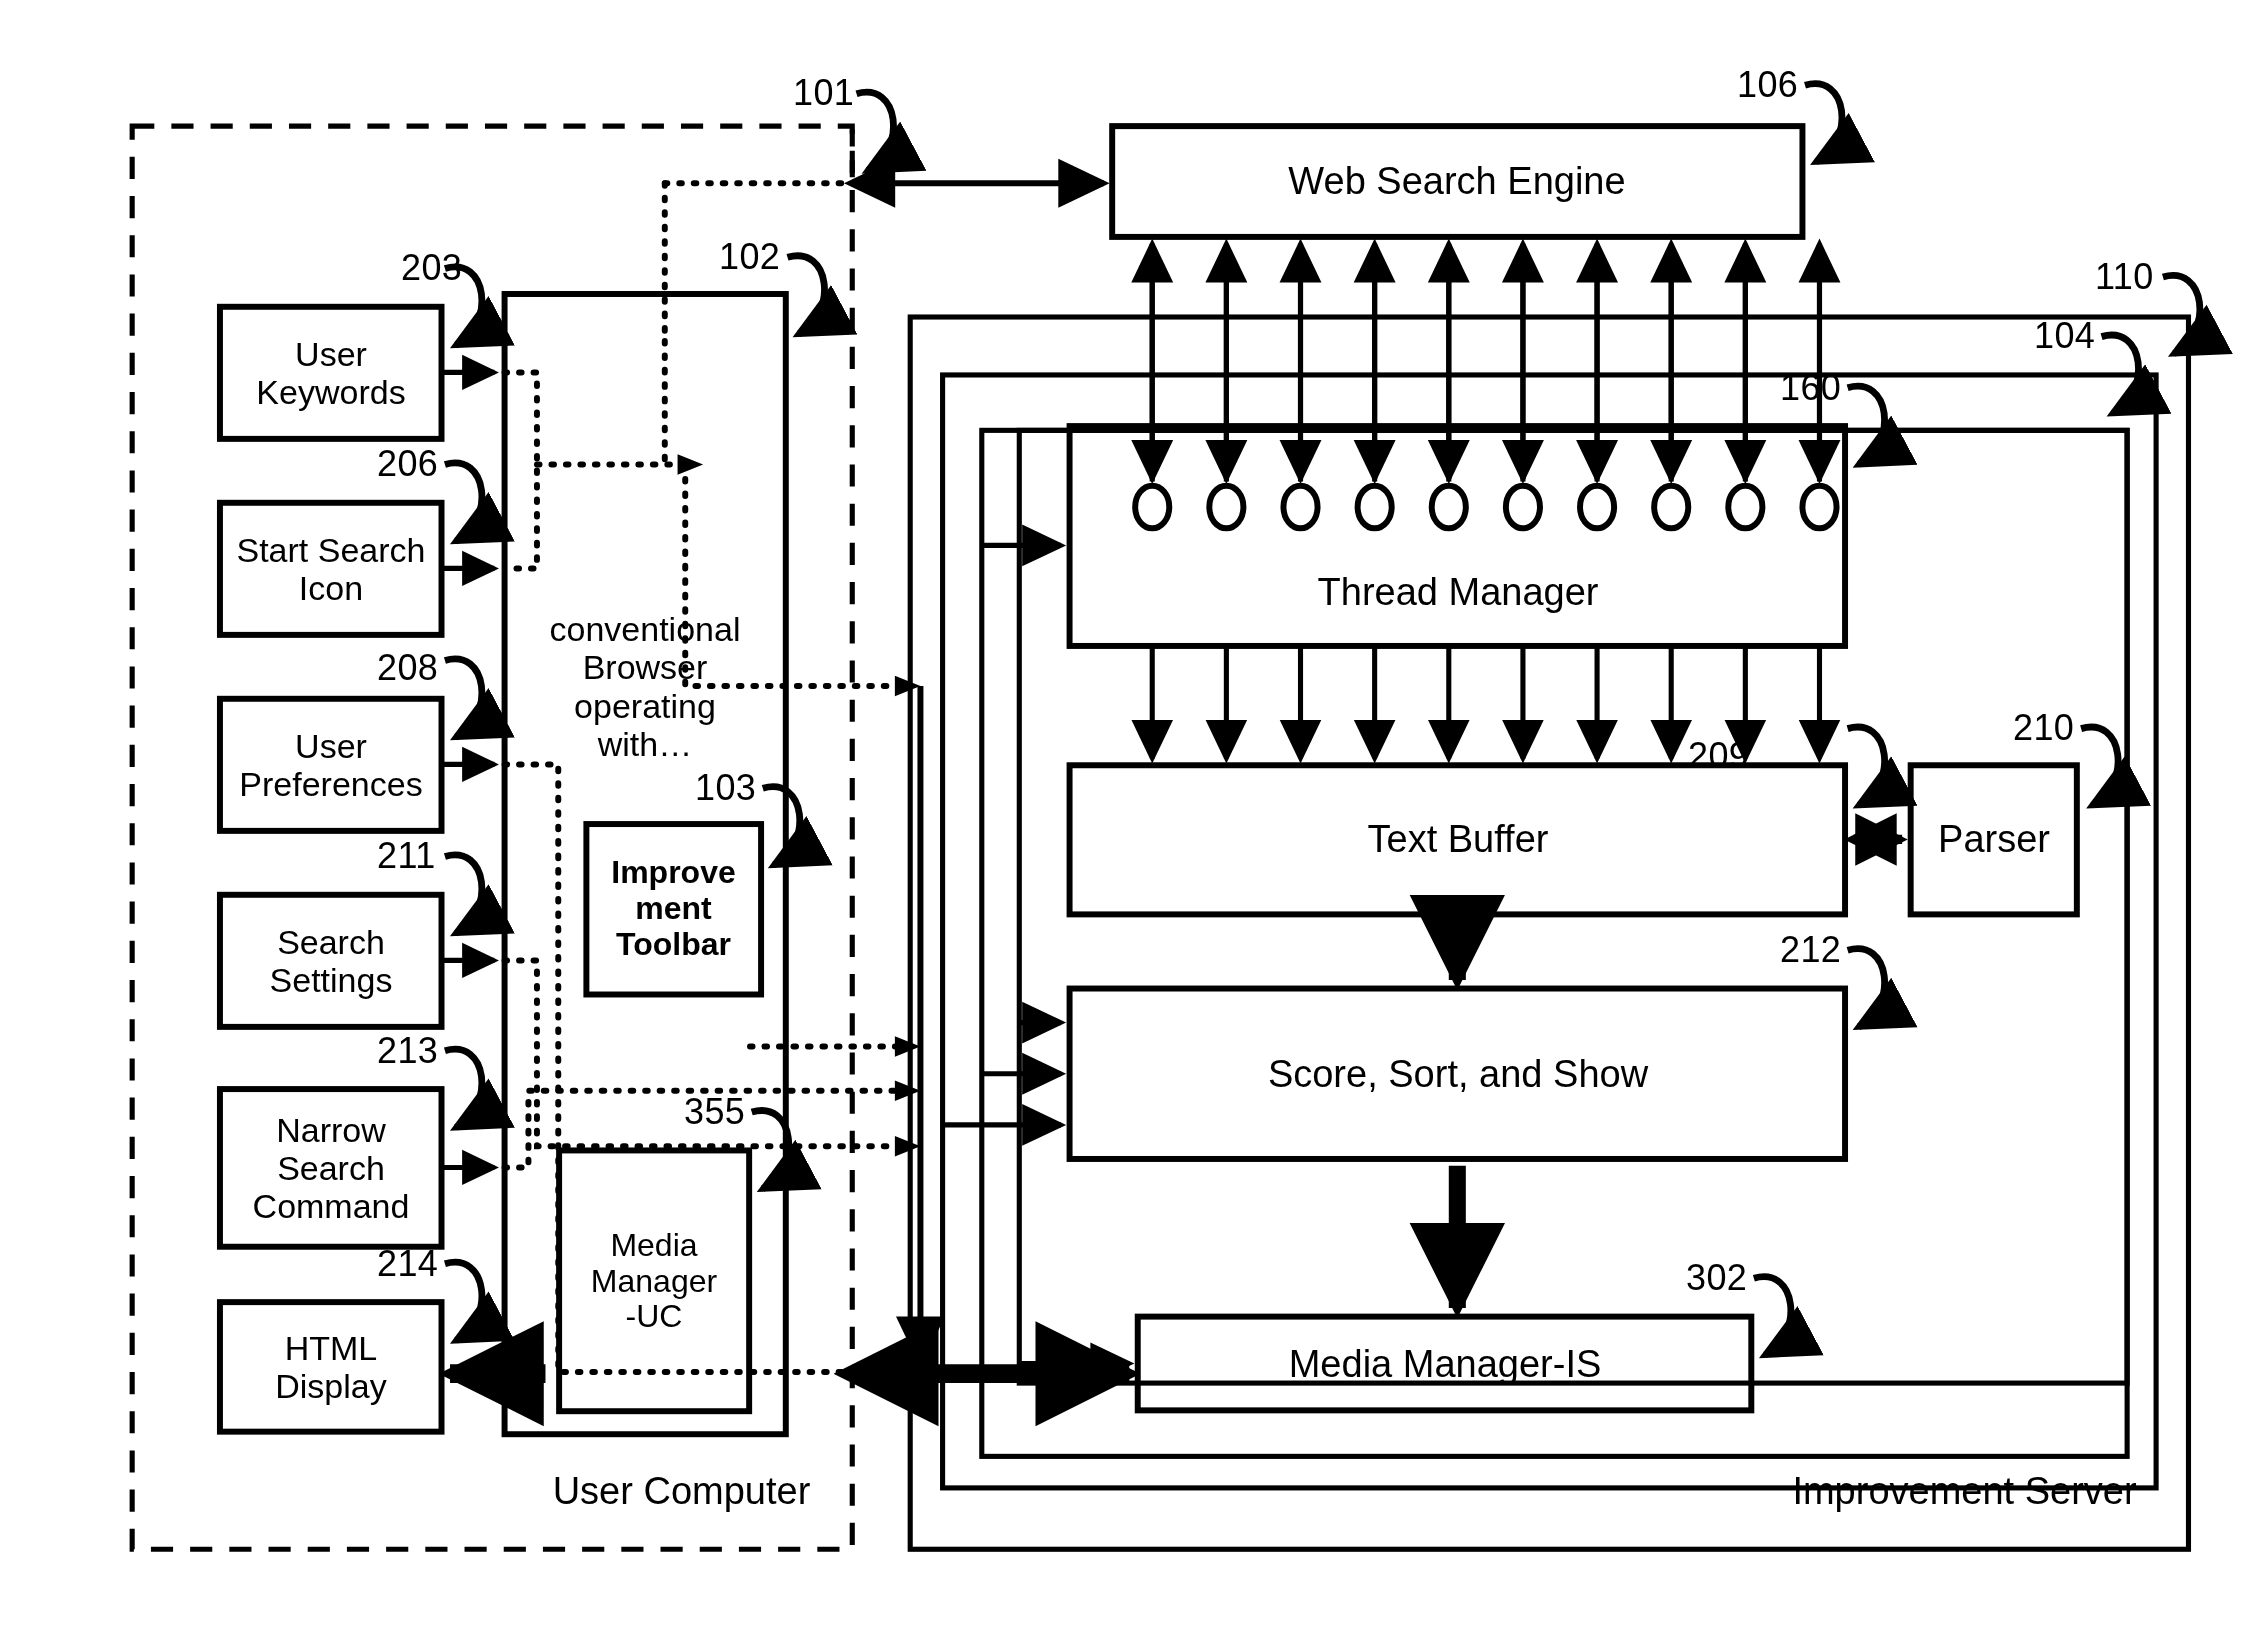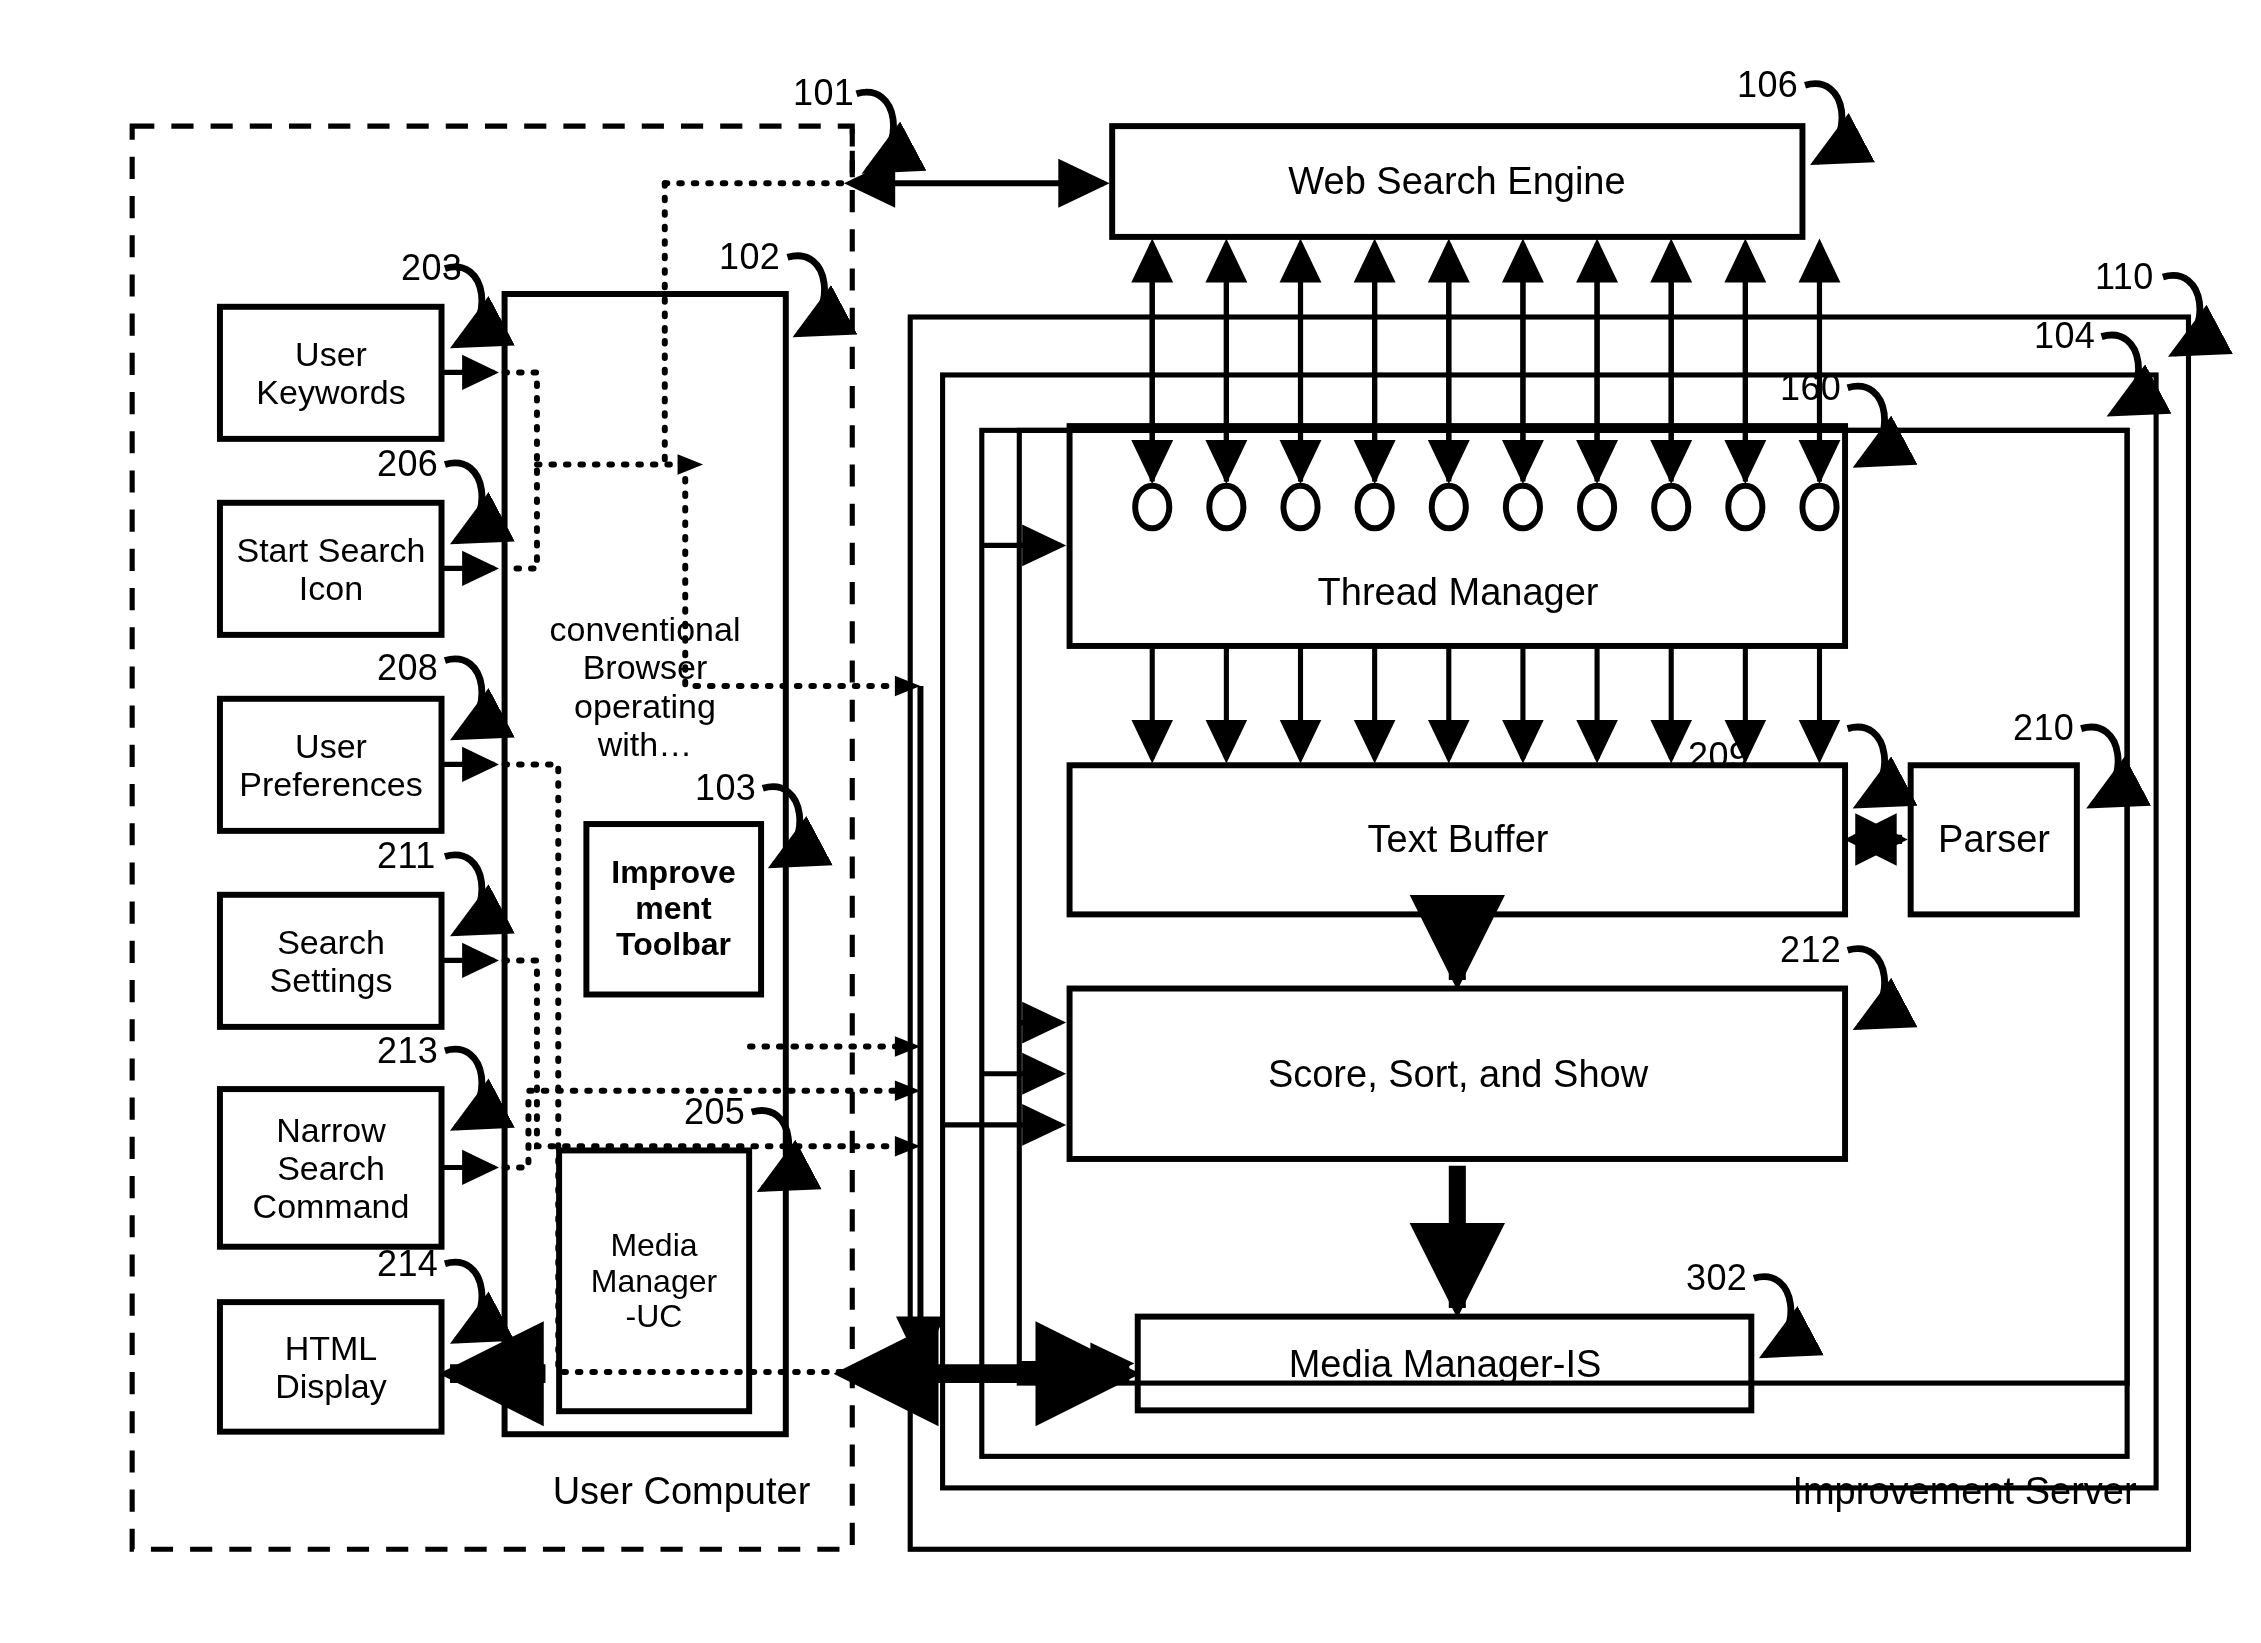--- a/index.html
+++ b/index.html
@@ -269,21 +269,21 @@
   <div class="refnum" style="left:793px;top:72px;">101</div>
 
   <div class="refnum" style="left:377px;top:247px;margin-left:24px;">203</div>
   <div class="refnum" style="left:377px;top:443px;">206</div>
   <div class="refnum" style="left:377px;top:639px;margin-top:8px;">208</div>
   <div class="refnum" style="left:377px;top:835px;">211</div>
   <div class="refnum" style="left:377px;top:1030px;">213</div>
   <div class="refnum" style="left:377px;top:1243px;">214</div>
   <div class="refnum" style="left:719px;top:236px;">102</div>
   <div class="refnum" style="left:695px;top:767px;">103</div>
-  <div class="refnum" style="left:684px;top:1091px;">205</div>
+  <div class="refnum" style="left:684px;top:1091px;">355</div>
   <div class="refnum" style="left:1737px;top:64px;">106</div>
   <div class="refnum" style="left:1780px;top:367px;">160</div>
   <div class="refnum" style="left:1688px;top:707px;margin-top:28px;">209</div>
   <div class="refnum" style="left:2013px;top:707px;">210</div>
   <div class="refnum" style="left:1780px;top:929px;">212</div>
   <div class="refnum" style="left:1686px;top:1257px;">302</div>
   <div class="refnum" style="left:2095px;top:256px;">110</div>
   <div class="refnum" style="left:2034px;top:315px;">104</div>
 
 </div>

